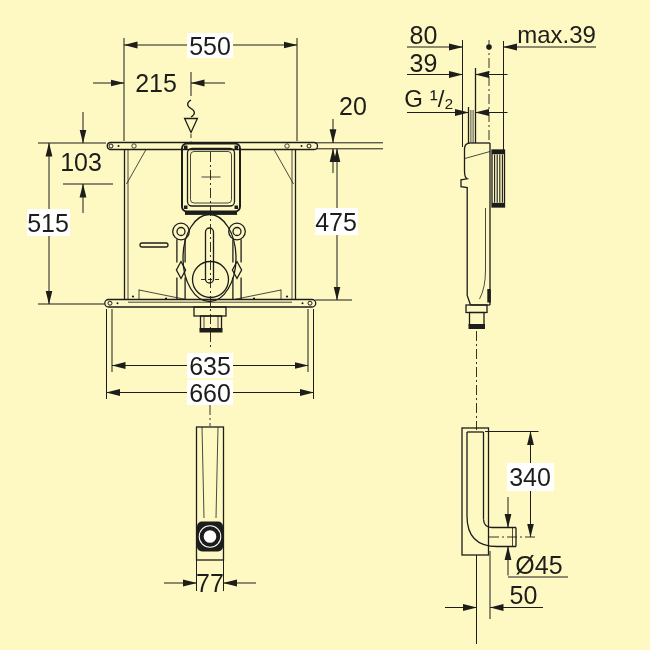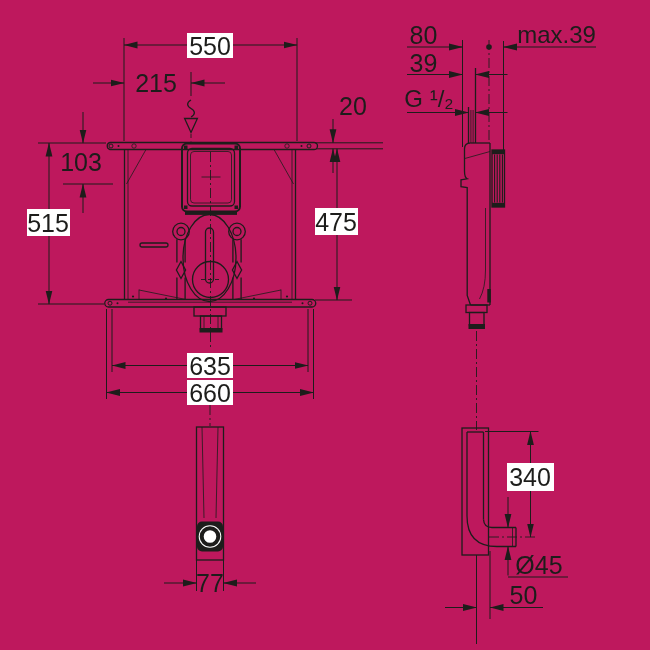--- a/index.html
+++ b/index.html
@@ -1,16 +1,16 @@
 <!DOCTYPE html>
 <html><head>
 <meta charset="utf-8">
 <style>
   html,body{margin:0;padding:0;background:#ffffff;}
-  .stage{position:relative;width:650px;height:650px;background:#be185d;overflow:hidden;
+  .stage{position:relative;width:650px;height:650px;background:#fef9c3;overflow:hidden;
          font-family:"Liberation Sans","DejaVu Sans",sans-serif;}
   svg{position:absolute;left:0;top:0;}
   svg text{fill:#1d1d1b;font-family:"Liberation Sans","DejaVu Sans",sans-serif;font-size:25px;}
   svg text.small{font-size:24px;}
   .ln{stroke:#1d1d1b;fill:none;stroke-width:1.3;}
   .ln2{stroke:#1d1d1b;fill:none;stroke-width:2;}
   .thin{stroke:#1d1d1b;fill:none;stroke-width:0.8;}
   .dim{stroke:#1d1d1b;fill:none;stroke-width:1;}
   .cl{stroke:#1d1d1b;fill:none;stroke-width:0.9;stroke-dasharray:10 3 2 3;}
   .dsh{stroke:#1d1d1b;fill:none;stroke-width:0.9;stroke-dasharray:4 3;}

